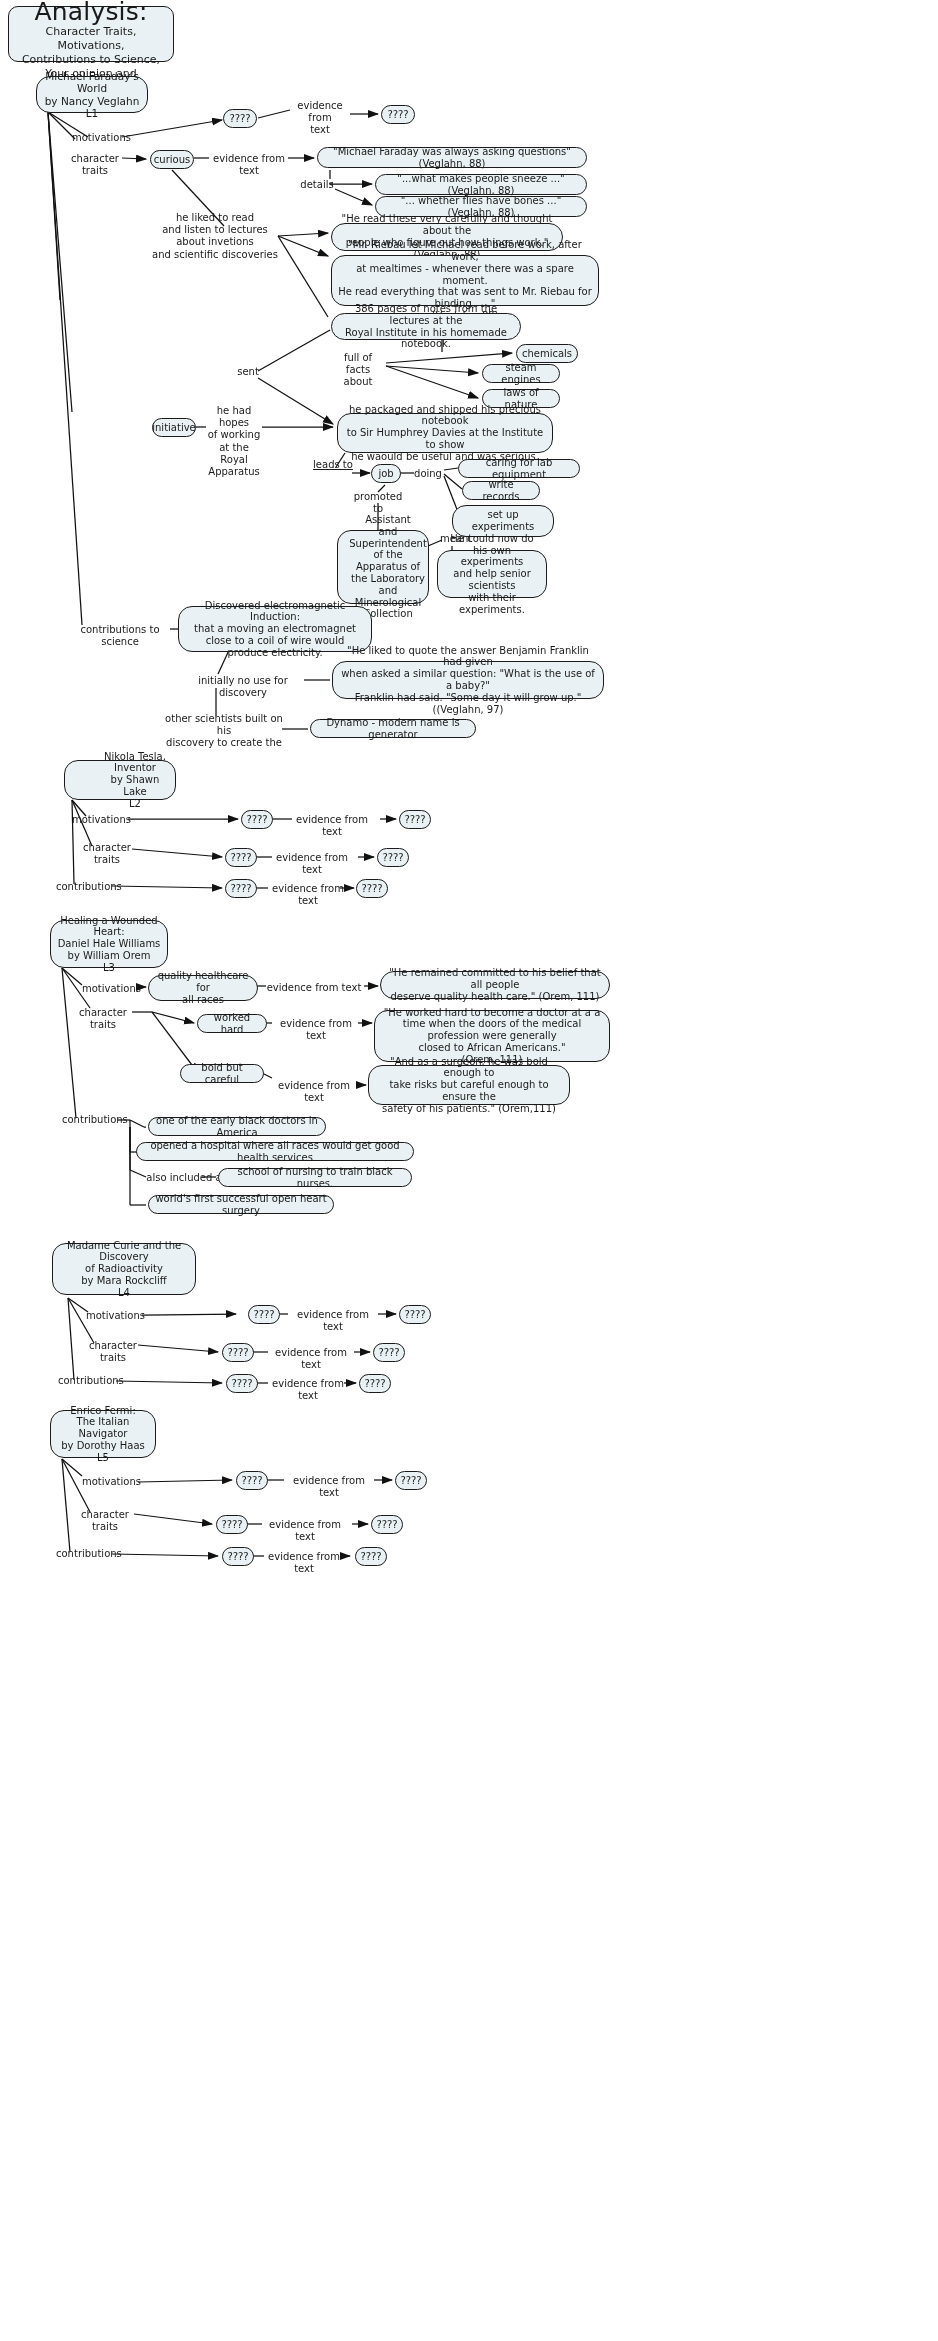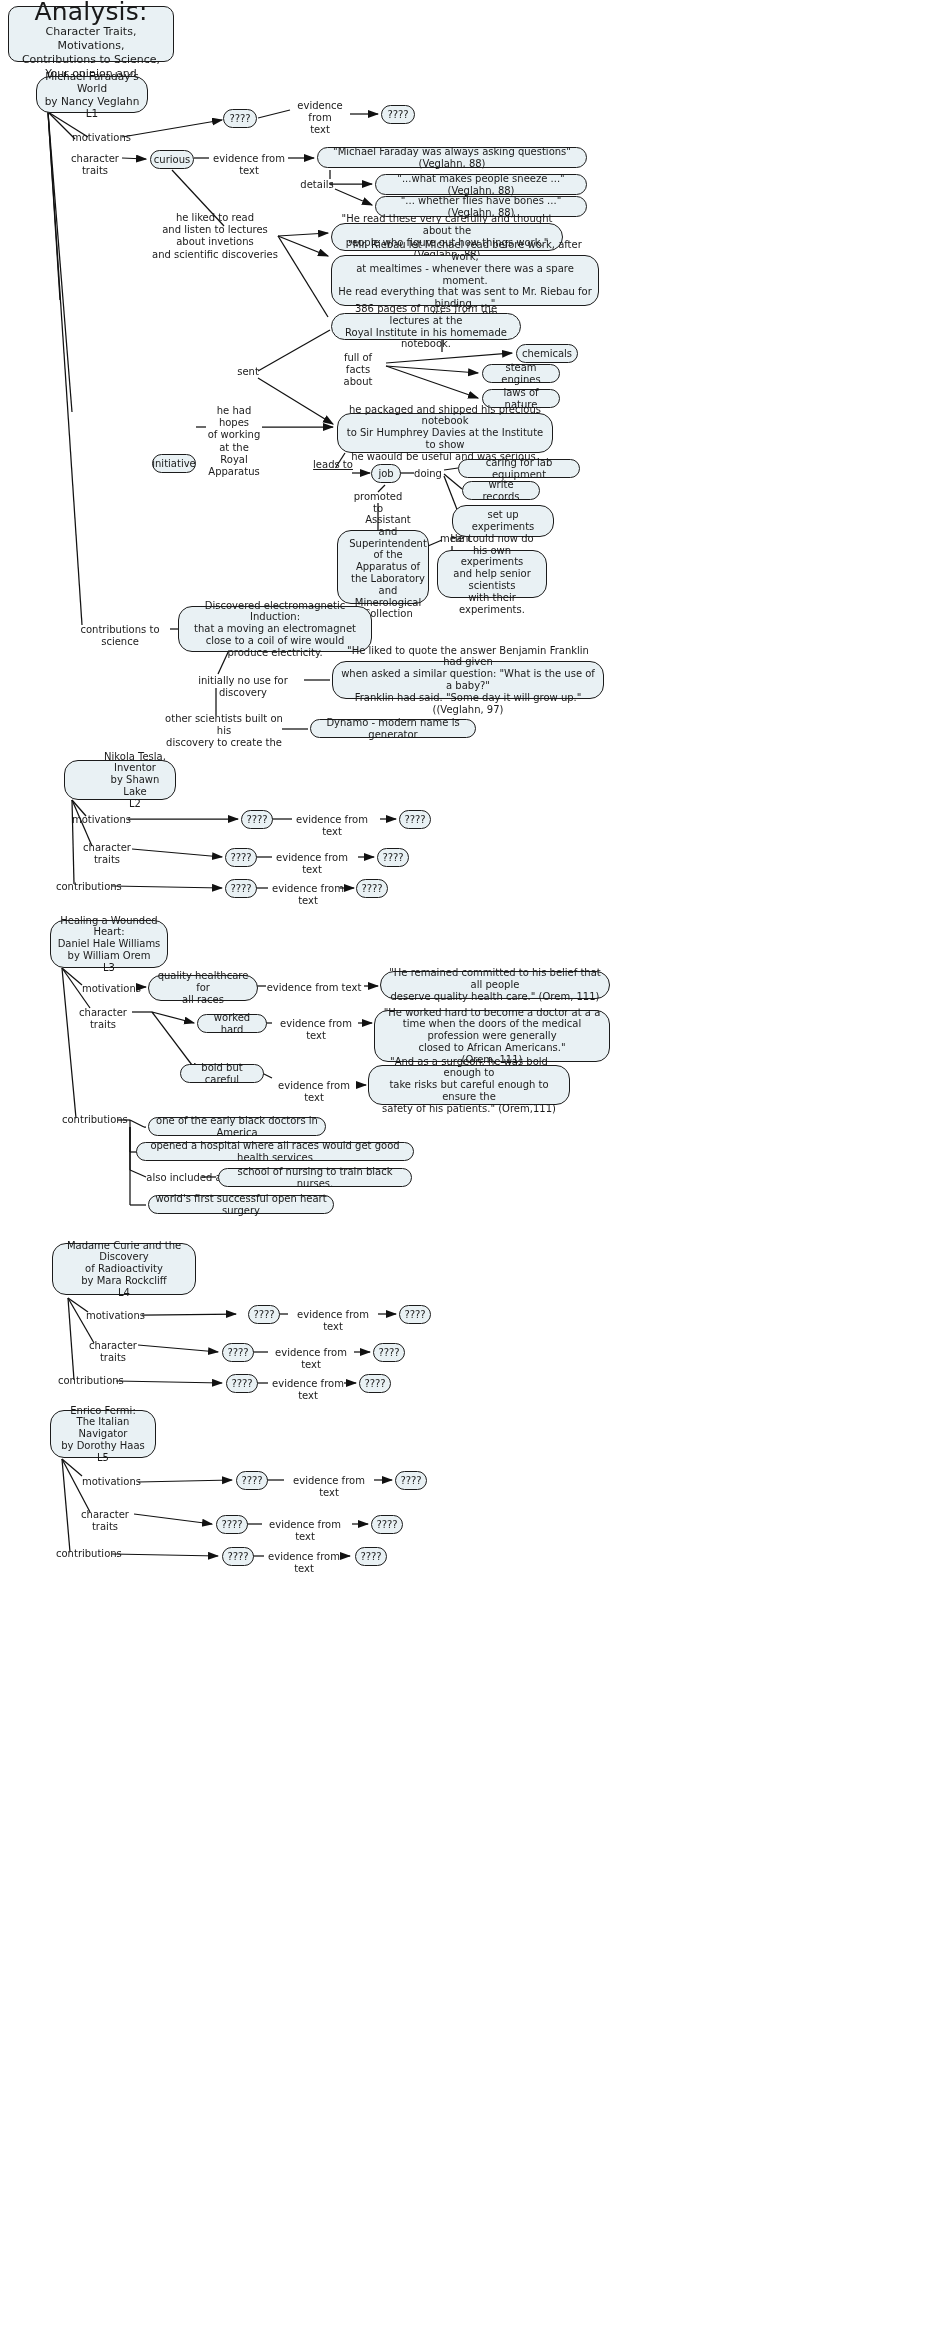--- a/index.html
+++ b/index.html
@@ -232,21 +232,21 @@
 Royal Institute in his homemade notebook.</div>
 
   <div class="label fs10" style="left:330px;top:352px;width:56px;">full of
 facts about</div>
   <div class="node fs10" style="left:516px;top:344px;width:62px;height:19px;">chemicals</div>
   <div class="node fs10" style="left:482px;top:364px;width:78px;height:19px;">steam engines</div>
   <div class="node fs10" style="left:482px;top:389px;width:78px;height:19px;">laws of nature</div>
 
   <div class="label fs10" style="left:234px;top:366px;width:28px;">sent</div>
 
-  <div class="node fs10" style="left:152px;top:418px;width:44px;height:19px;margin-top:36px;">initiative</div>
+  <div class="node fs10" style="left:152px;top:418px;width:44px;height:19px;">initiative</div>
   <div class="label fs10" style="left:204px;top:405px;width:60px;">he had
 hopes
 of working
 at the Royal
 Apparatus</div>
   <div class="node fs10" style="left:337px;top:413px;width:216px;height:40px;">he packaged and shipped his precious notebook
 to Sir Humphrey Davies at the Institute to show
 he waould be useful and was serious.</div>
 
   <div class="label fs10" style="left:312px;top:459px;width:42px;text-decoration:underline;">leads to</div>

